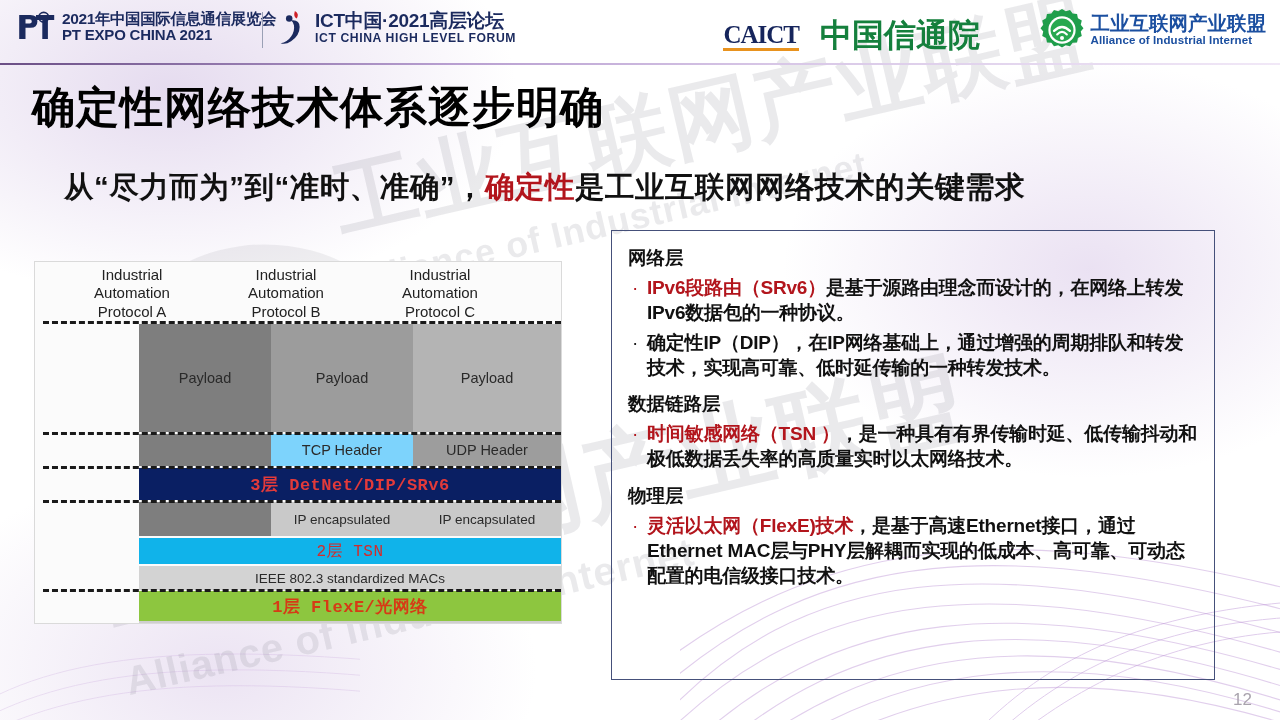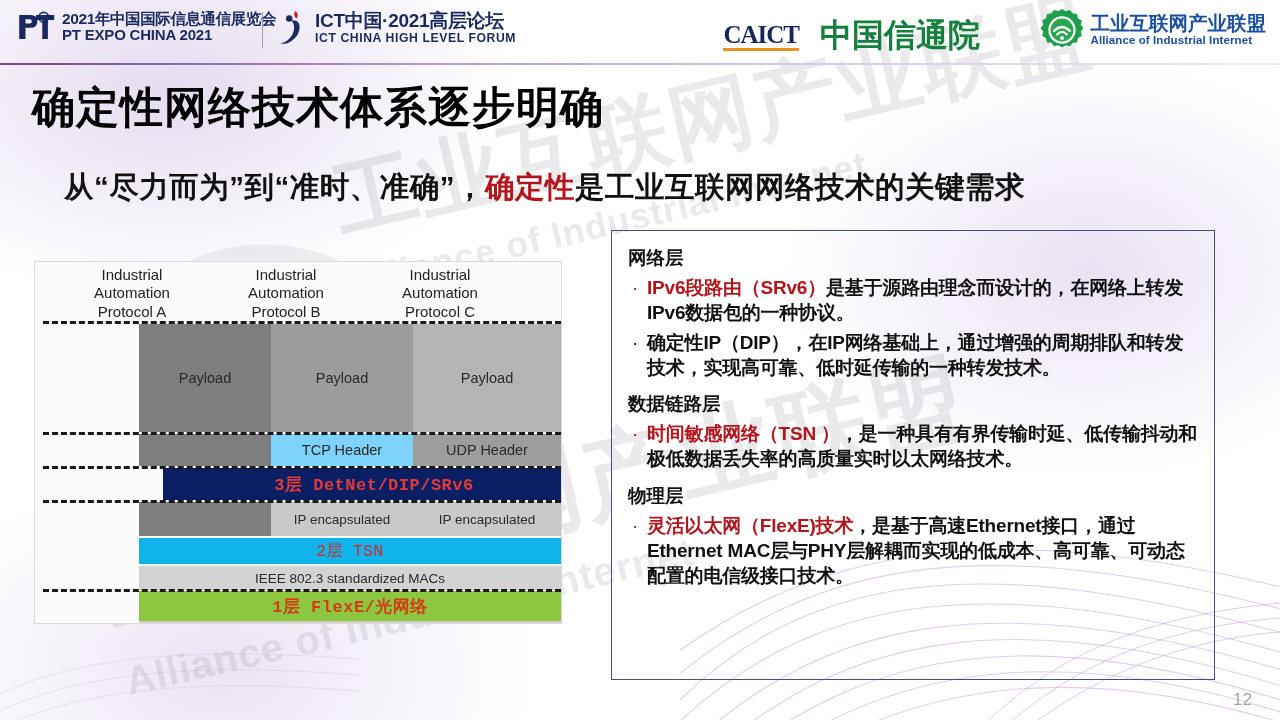--- a/index.html
+++ b/index.html
@@ -347,21 +347,21 @@
     <div class="blk blk-l4a" style="left:104px; top:172px; width:132px; height:32px;">
       <span></span>
     </div>
     <div class="blk blk-l4b" style="left:236px; top:172px; width:142px; height:32px;">
       <span>TCP Header</span>
     </div>
     <div class="blk blk-l4c" style="left:378px; top:172px; width:148px; height:32px;">
       <span>UDP Header</span>
     </div>
 
-    <div class="bar-l3" style="left:104px; top:206px; width:422px; height:32px;margin-left:24px;">3层 DetNet/DIP/SRv6</div>
+    <div class="bar-l3" style="left:104px; top:206px; width:422px; height:32px;">3层 DetNet/DIP/SRv6</div>
 
     <div class="blk blk-l2a" style="left:104px; top:240px; width:132px; height:34px;">
       <span></span>
     </div>
     <div class="blk blk-l2b" style="left:236px; top:240px; width:142px; height:34px; font-size:13.5px;">
       <span>IP encapsulated</span>
     </div>
     <div class="blk blk-l2c" style="left:378px; top:240px; width:148px; height:34px; font-size:13.5px;">
       <span>IP encapsulated</span>
     </div>

